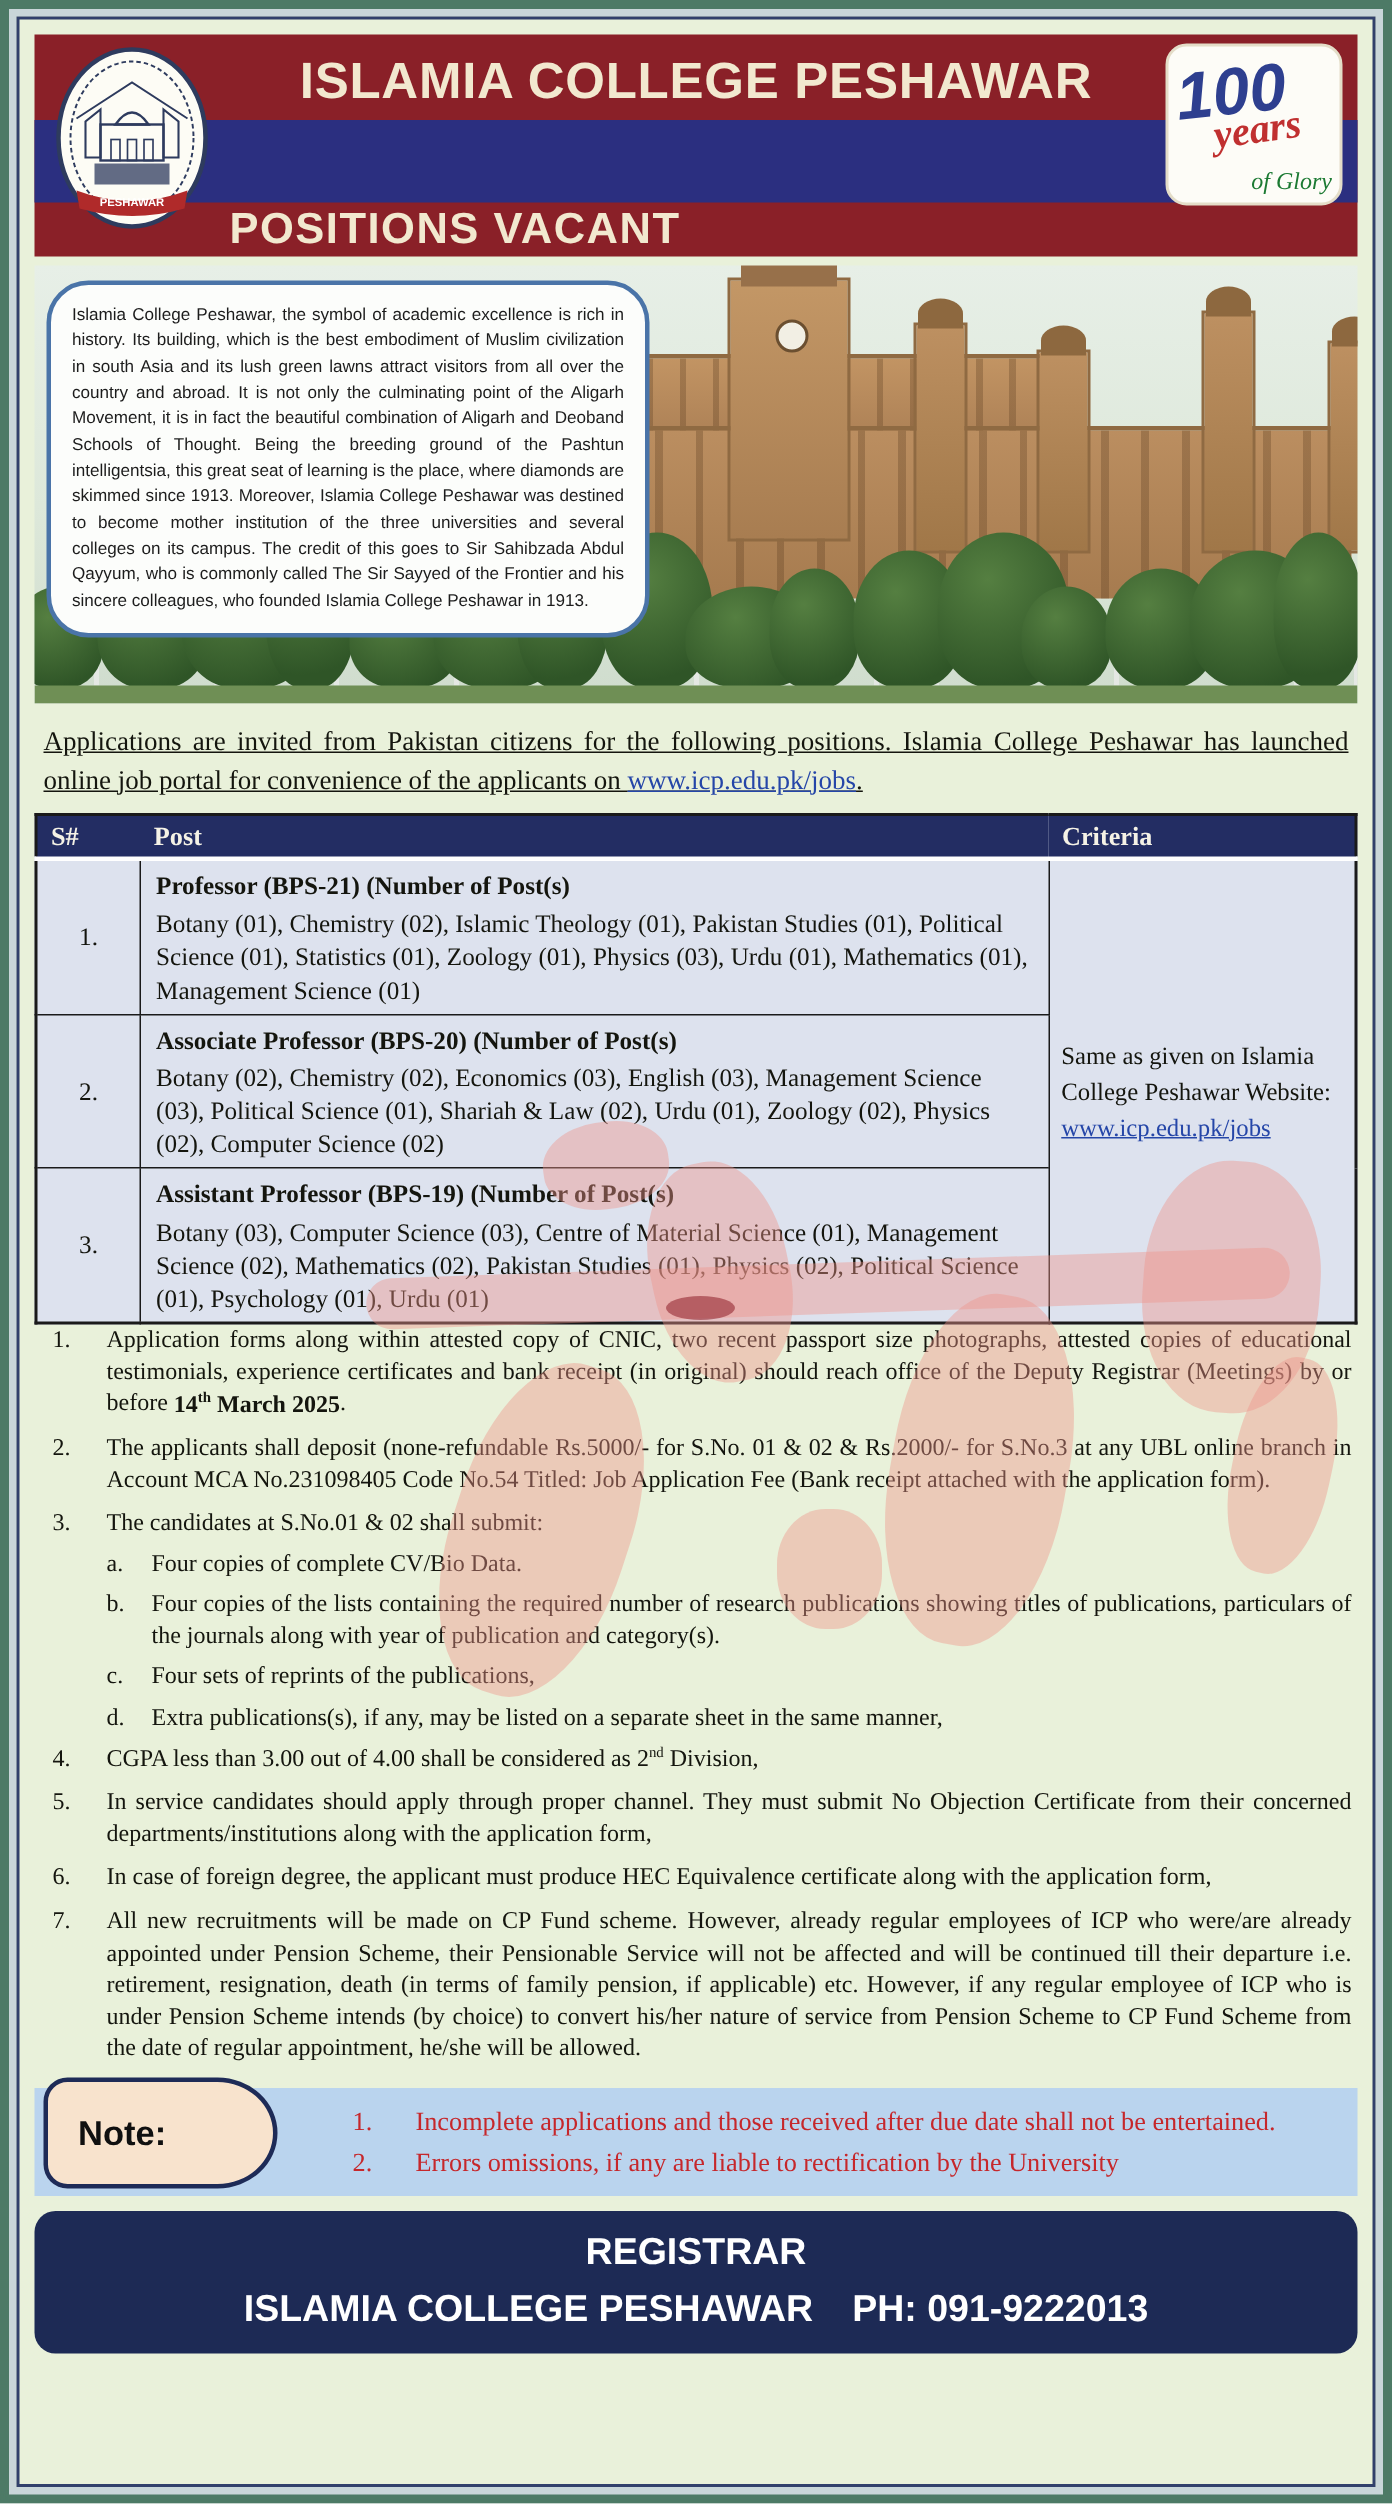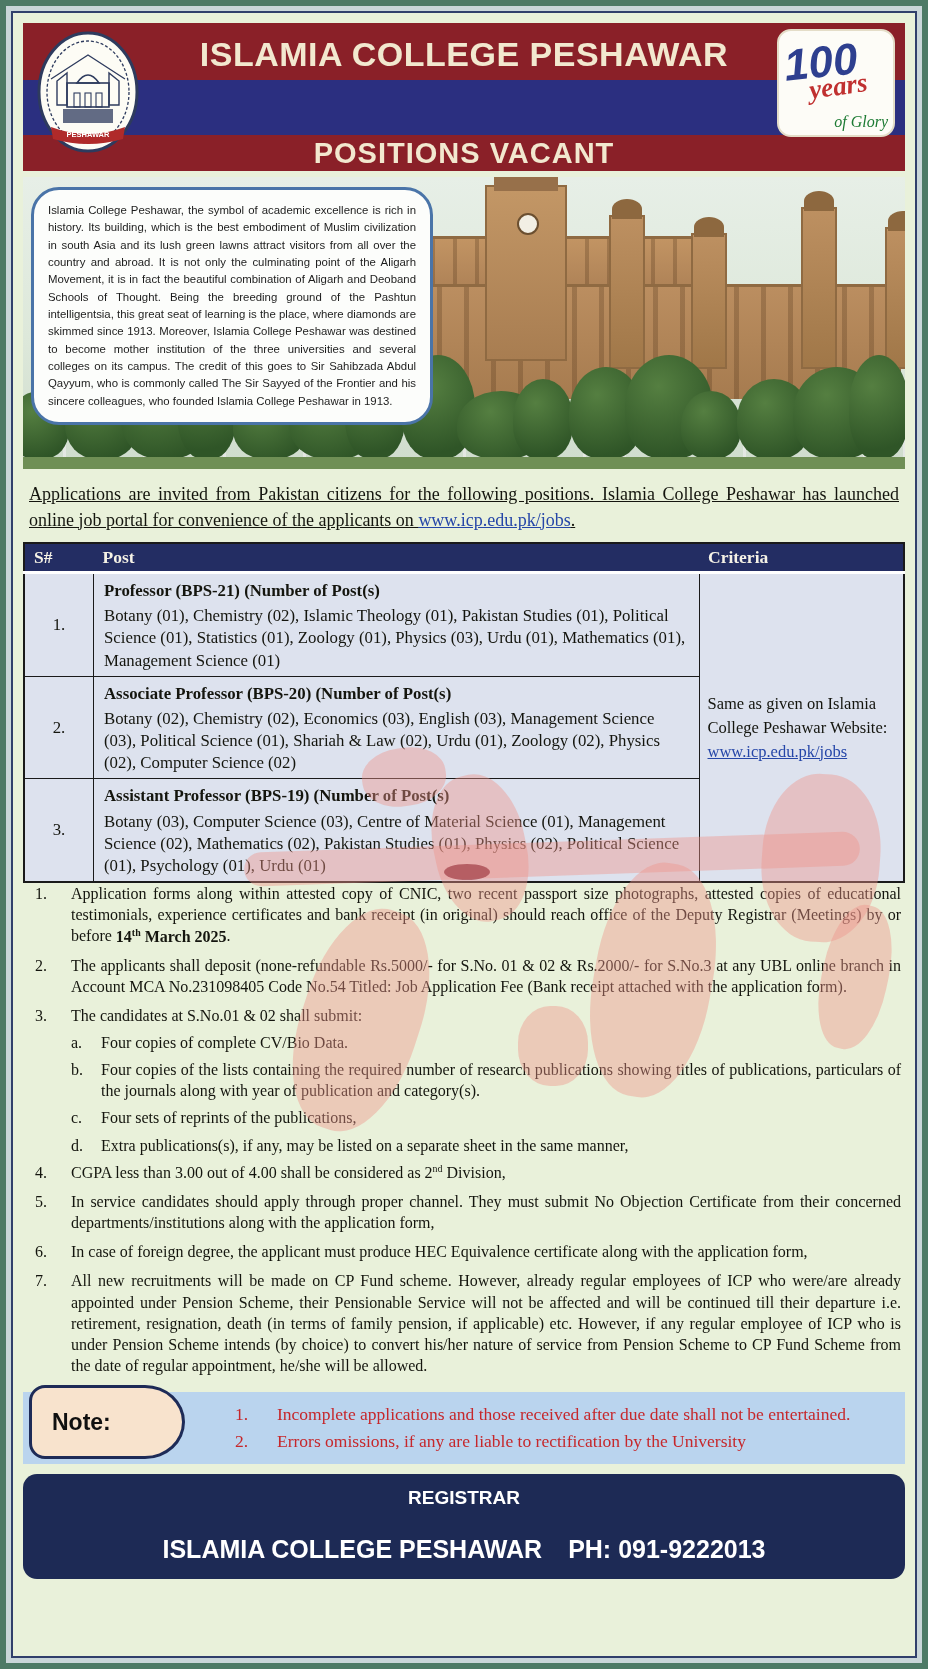--- a/index.html
+++ b/index.html
@@ -9,21 +9,21 @@
   .frame-mid{height:100%;box-sizing:border-box;border:2px solid #31406b;background:#e9f1da;
     padding:10px 10px 8px;overflow:hidden;display:flex;flex-direction:column;}
 
   
   .masthead{position:relative;height:148px;background:#8a2028;color:#f2e8cf;flex:0 0 auto;}
   .blue-stripe{position:absolute;left:0;right:0;top:57px;height:55px;background:#2b2f80;}
   .mast-title{position:absolute;top:12px;left:130px;right:130px;text-align:center;
     font-family:"Liberation Sans",sans-serif;font-weight:bold;font-size:34px;letter-spacing:.5px;z-index:1;}
   .mast-sub{position:absolute;top:70px;left:130px;right:130px;text-align:center;
     font-family:"Liberation Sans",sans-serif;font-weight:bold;font-size:22px;color:#f7f3e2;z-index:1;}
-  .mast-banner{position:absolute;top:114px;left:130px;right:130px;text-align:center;
+  .mast-banner{position:absolute;top:114px;left:130px;right:130px;
     font-family:"Liberation Sans",sans-serif;font-weight:bold;font-size:29px;letter-spacing:1px;z-index:1;}
   .logo-left{position:absolute;left:14px;top:8px;width:102px;height:122px;z-index:2;}
   .logo-right{position:absolute;right:10px;top:6px;width:114px;height:104px;background:#fdfcf7;
     border:2px solid #e4ddc8;border-radius:14px;z-index:2;overflow:hidden;}
   .l100{position:absolute;left:5px;top:6px;font-family:"Liberation Sans",sans-serif;
     font-style:italic;font-weight:bold;font-size:44px;color:#2e3f8f;transform:rotate(-6deg);}
   .lyears{position:absolute;left:30px;top:40px;font-family:"Liberation Serif",serif;
     font-style:italic;font-weight:bold;font-size:27px;color:#c03030;transform:rotate(-8deg);}
   .lglory{position:absolute;right:5px;bottom:4px;font-family:"Liberation Serif",serif;
     font-style:italic;font-size:16px;color:#1c7a33;}
@@ -94,21 +94,21 @@
   .note-bubble{position:absolute;left:6px;top:-7px;width:156px;height:74px;background:#f8e3cd;
     border:3px solid #1e2b57;border-radius:16px 40px 40px 16px / 16px 37px 37px 16px;
     display:flex;align-items:center;padding-left:20px;box-sizing:border-box;
     font-family:"Liberation Sans",sans-serif;font-weight:bold;font-size:23px;color:#101010;}
   .note-item{display:flex;color:#c6272b;font-size:17.5px;line-height:1.35;margin:3px 0;}
   .note-num{flex:0 0 42px;padding-left:16px;}
 
   
   .footer{background:#1d2a55;border-radius:14px;color:#ffffff;text-align:center;
     font-family:"Liberation Sans",sans-serif;font-weight:bold;padding:13px 0 15px;flex:0 0 auto;}
-  .f1{font-size:19px;margin-bottom:26px;}
+  .f1{font-size:25px;margin-bottom:9px;}
   .f2{font-size:25px;}
   .f2 .gap{display:inline-block;width:26px;}
 
   
   .wm{position:absolute;left:0;top:0;width:100%;height:100%;pointer-events:none;z-index:6;}
   .blob{position:absolute;background:#ef948b;opacity:.42;border-radius:46%;}
   .wb1{left:296px;top:900px;width:118px;height:228px;transform:rotate(18deg);}
   .wb2{left:428px;top:768px;width:92px;height:148px;transform:rotate(-12deg);}
   .wb3{left:588px;top:856px;width:118px;height:236px;transform:rotate(10deg);}
   .wb4{left:756px;top:768px;width:118px;height:168px;transform:rotate(4deg);}

